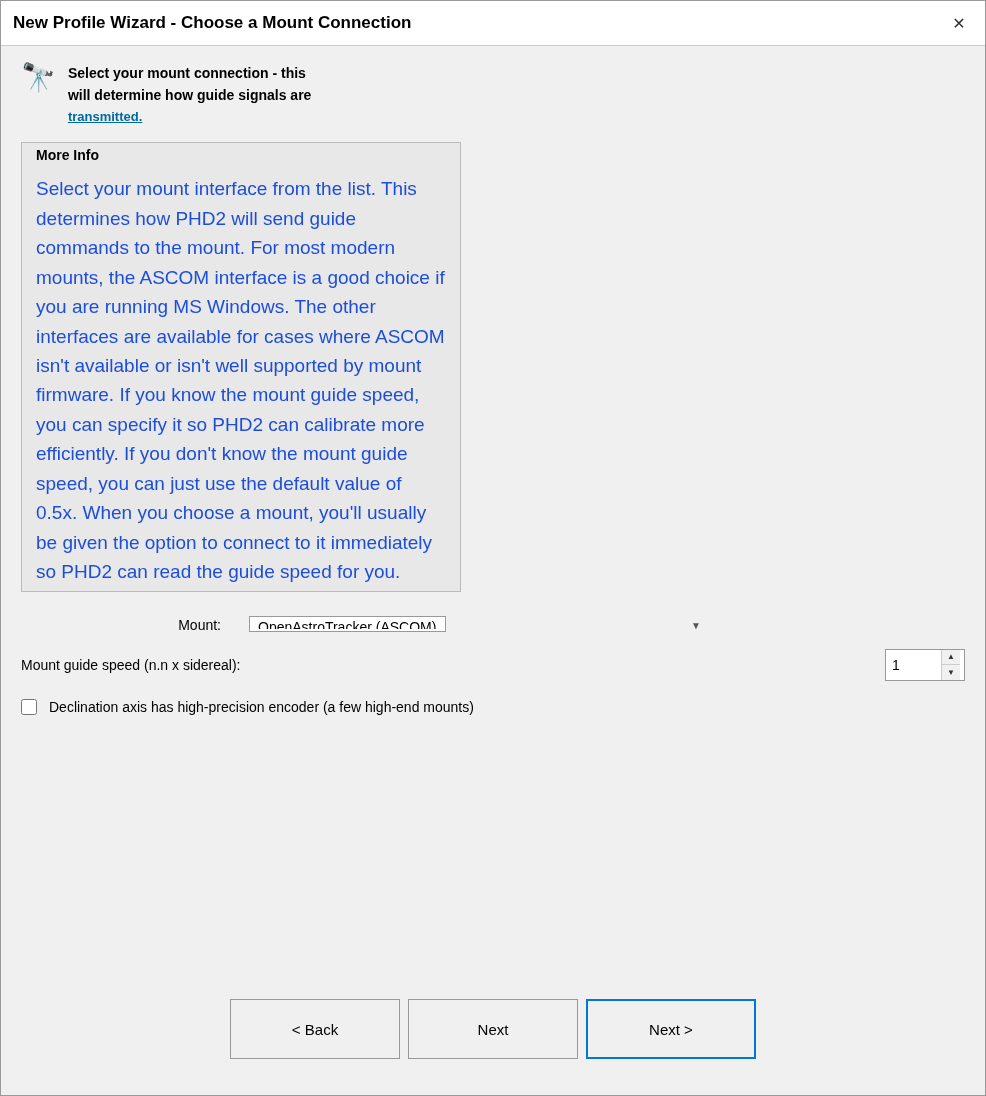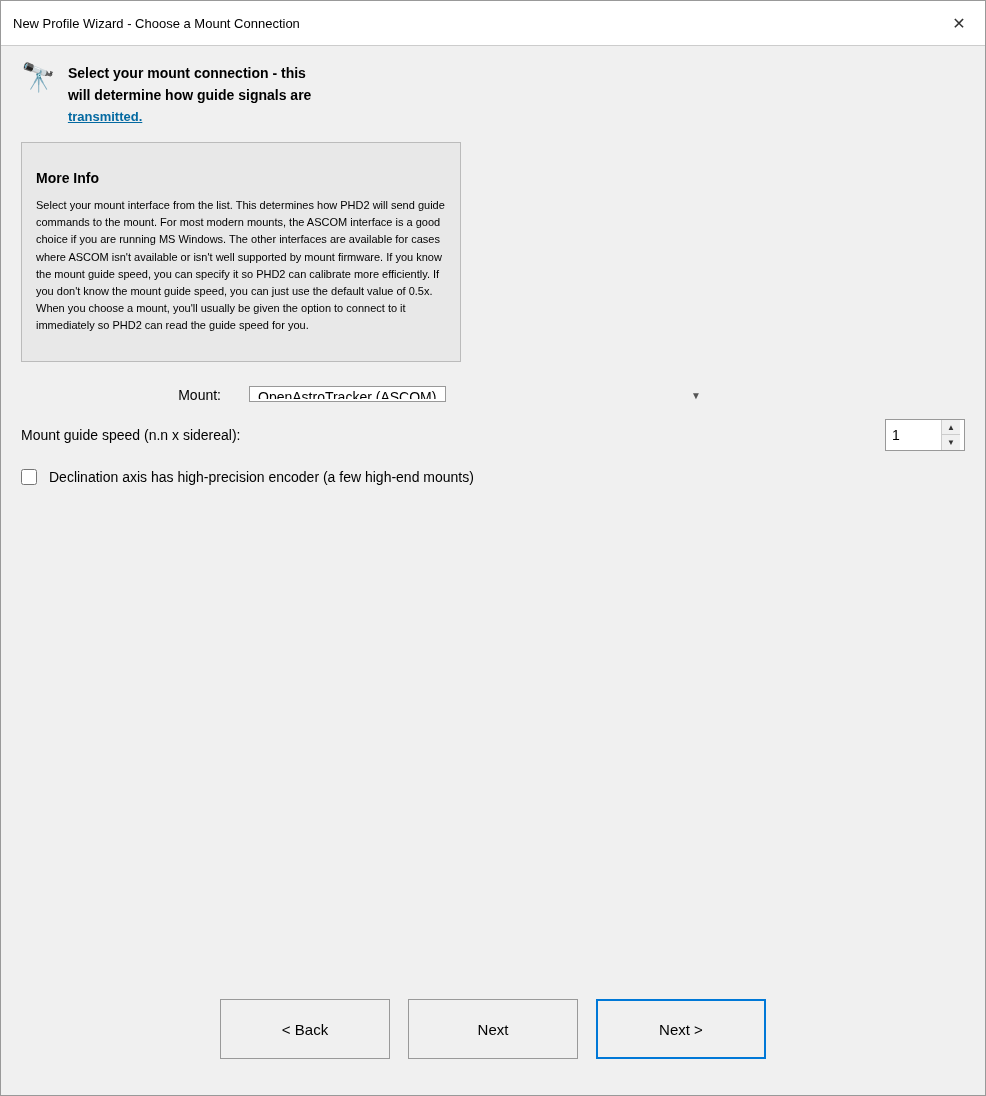--- a/index.html
+++ b/index.html
@@ -33,23 +33,23 @@
       background: #ffffff;
       border-bottom: 1px solid #ccc;
       padding: 8px 12px;
       display: flex;
       align-items: center;
       justify-content: space-between;
       min-height: 40px;
     }
 
     .title-bar-text {
-      font-size: 13px;
+      font-size: 17px;
       color: #000;
-      font-weight: normal;
+      font-weight: bold;
     }
 
     .close-btn {
       width: 28px;
       height: 28px;
       background: none;
       border: none;
       cursor: pointer;
       font-size: 16px;
       display: flex;
@@ -82,37 +82,37 @@
 
     .header-text {
       font-size: 15px;
       font-weight: bold;
       line-height: 1.4;
     }
 
     .info-box {
       border: 1px solid #bbb;
       background: #e8e8e8;
-      padding: 27px 14px;
+      padding: 4px 14px;
       width: 440px;
       flex-shrink: 0;
       overflow-y: auto;
       margin-bottom: 24px;
     }
 
     .info-box-title {
       font-weight: bold;
       margin-bottom: 8px;
       font-size: 14px;
     }
 
     .info-box-body {
-      font-size: 11px;
+      font-size: 19px;
       line-height: 1.55;
-      color: #000000;
+      color: #1d4ed8;
       margin-top: 11px;
     }
 
     .form-row {
       display: flex;
       align-items: center;
       gap: 28px;
     }
 
     .form-label {
@@ -212,21 +212,21 @@
       font-size: 14px;
     }
 
     .spacer {
       flex: 1;
     }
 
     .button-row {
       display: flex;
       justify-content: center;
-      gap: 18px;
+      gap: 8px;
       padding: 16px 0 20px 0;
     }
 
     .dialog-btn {
       width: 170px;
       height: 60px;
       background: #f0f0f0;
       border: 1px solid #999;
       font-size: 15px;
       cursor: pointer;

